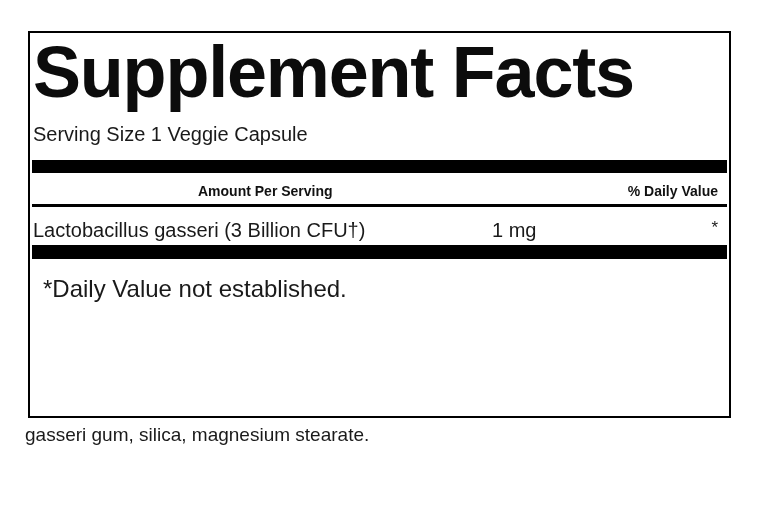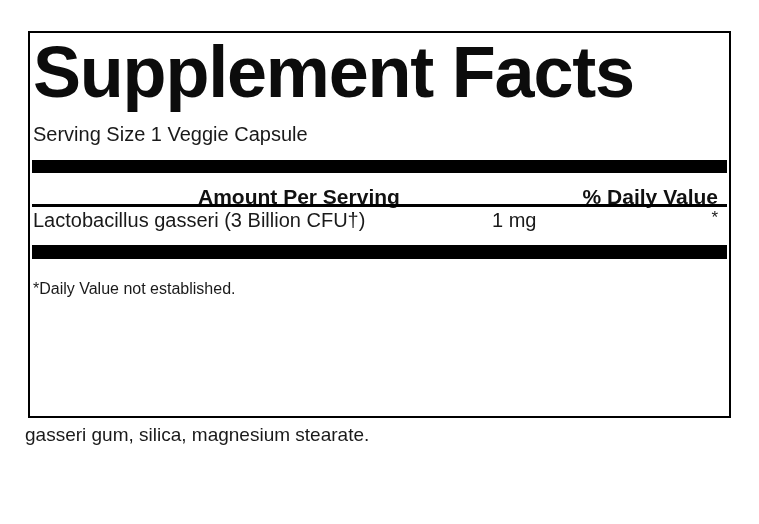--- a/index.html
+++ b/index.html
@@ -49,45 +49,45 @@
     left: 2px;
     right: 2px;
     background: #000000;
   }
   .bar-1 { top: 127px; height: 13px; }
   .bar-2 { top: 212px; height: 14px; }
   .rule  { top: 171px; height: 3px; }
   .header-row {
     position: absolute;
     left: 0; right: 0;
-    top: 151px;
+    top: 145px;
     height: 26px;
     font-weight: 700;
-    font-size: 21px;
+    font-size: 14px;
     line-height: 26px;
   }
   .header-amount { position: absolute; left: 168px; white-space: nowrap; color: #111; }
   .header-dv { position: absolute; right: 11px; white-space: nowrap; color: #111; }
   .data-row {
     position: absolute;
     left: 0; right: 0;
-    top: 174px;
+    top: 184px;
     height: 26px;
     font-size: 20px;
     line-height: 26px;
     text-decoration: underline;
   }
   .ingredient-name { position: absolute; left: 3px; white-space: nowrap; }
   .ingredient-amount { position: absolute; left: 462px; white-space: nowrap; }
   .ingredient-dv { position: absolute; right: 11px; font-size: 17px; line-height: 22px; }
   .footnote-dv {
     position: absolute;
-    left: 3px;
+    left: 13px;
     top: 243px;
-    font-size: 16px;
+    font-size: 24px;
     line-height: 26px;
     white-space: nowrap;
   }
   .footnote-cfu {
     position: absolute;
     left: 3px;
     top: 289px;
     right: 6px;
     font-size: 20px;
     line-height: 37px;

